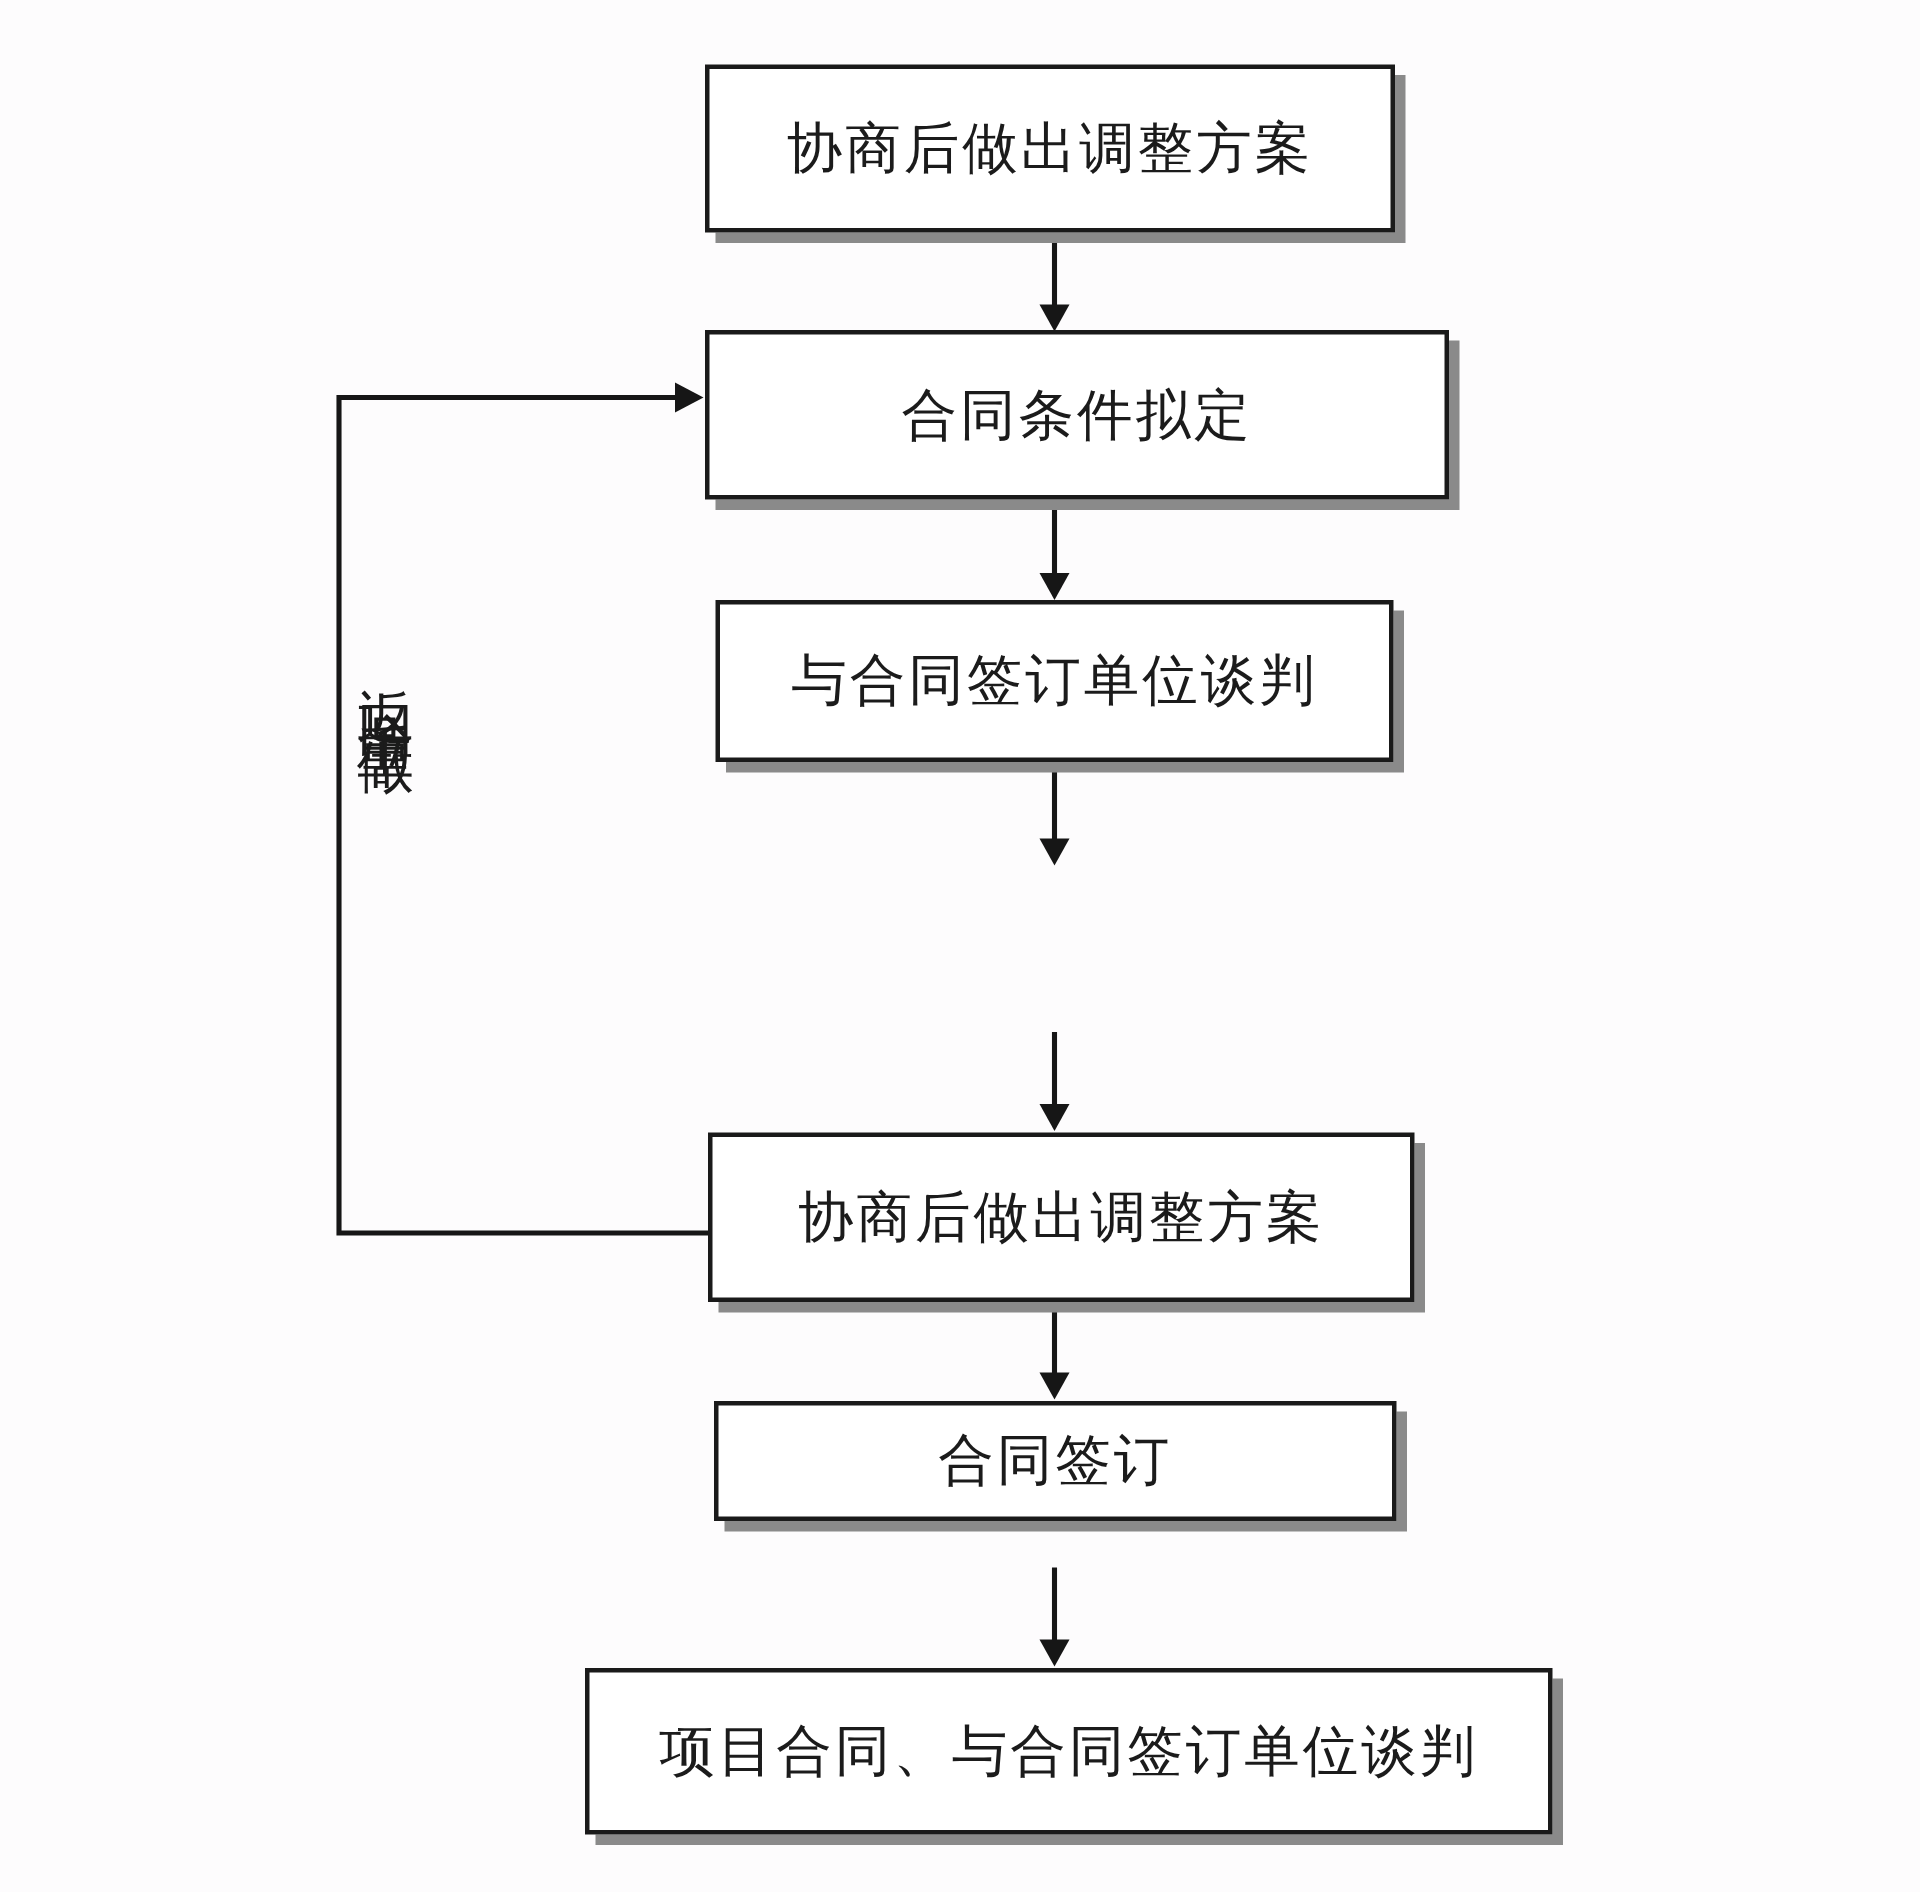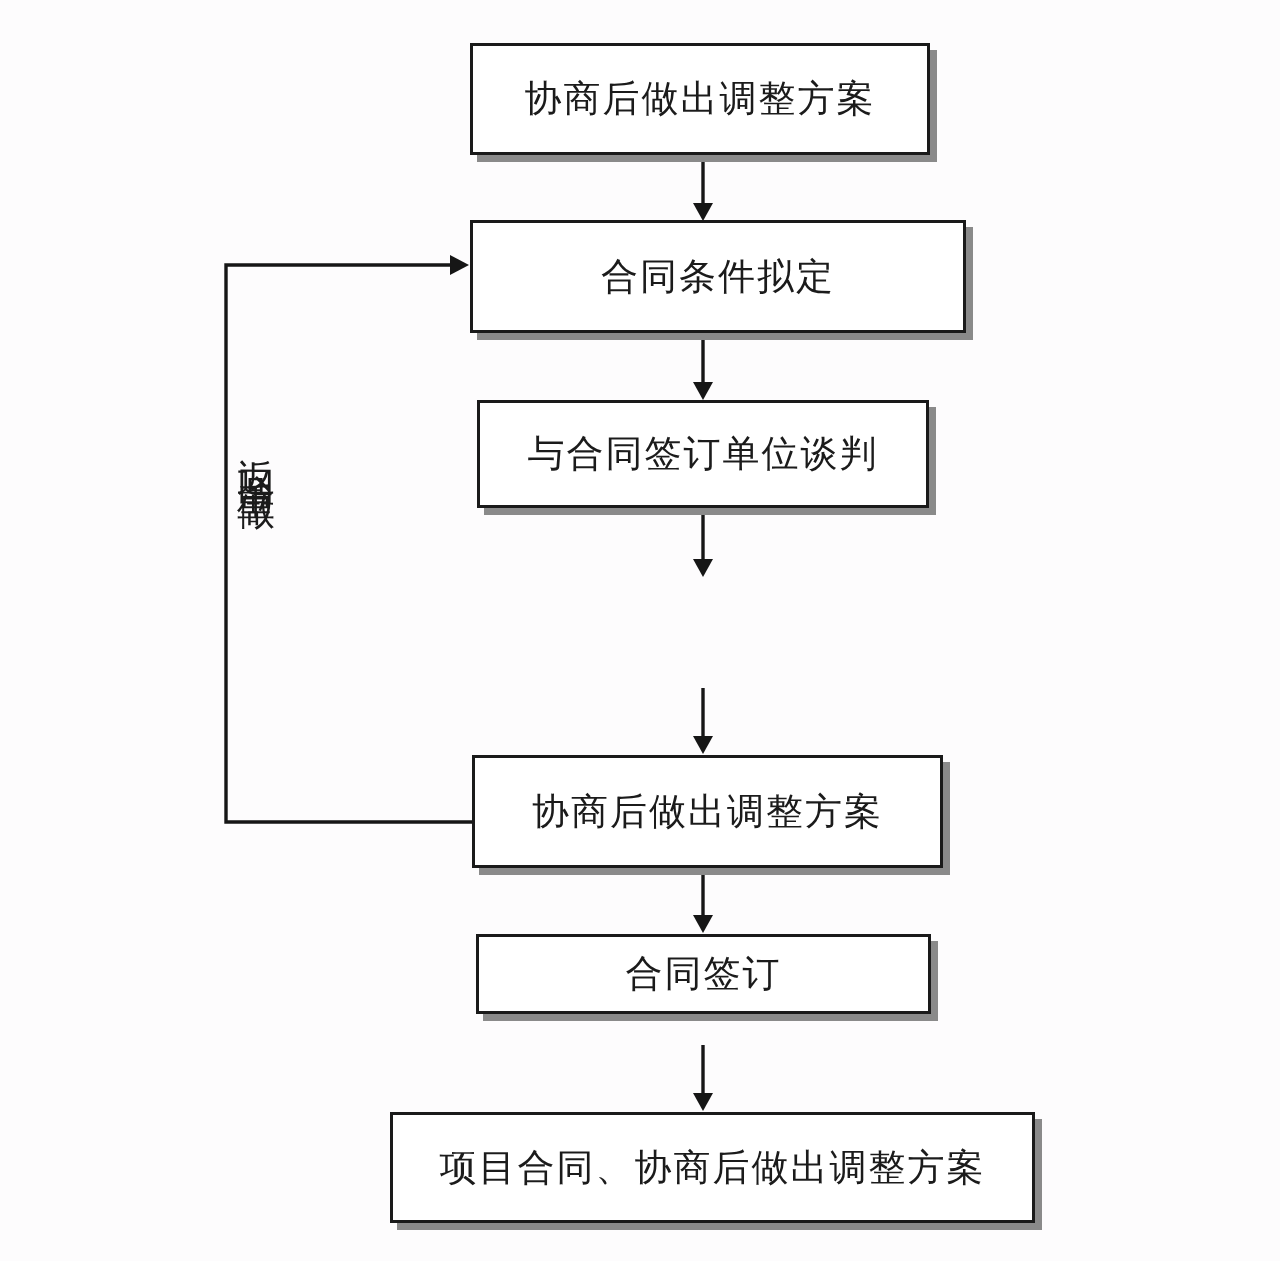--- a/index.html
+++ b/index.html
@@ -120,18 +120,18 @@
 
   <div class="node" style="left:472px; top:755px; width:471px; height:113px">
     <span>协商后做出调整方案</span>
   </div>
 
   <div class="node" style="left:476px; top:934px; width:455px; height:80px">
     <span>合同签订</span>
   </div>
 
   <div class="node" style="left:390px; top:1112px; width:645px; height:111px">
-    <span>项目合同、协商后做出调整方案</span>
+    <span>项目合同、与合同签订单位谈判</span>
   </div>
 
   <div class="loop-label">返回重做</div>
 
 </div>
 
 </body></html>

